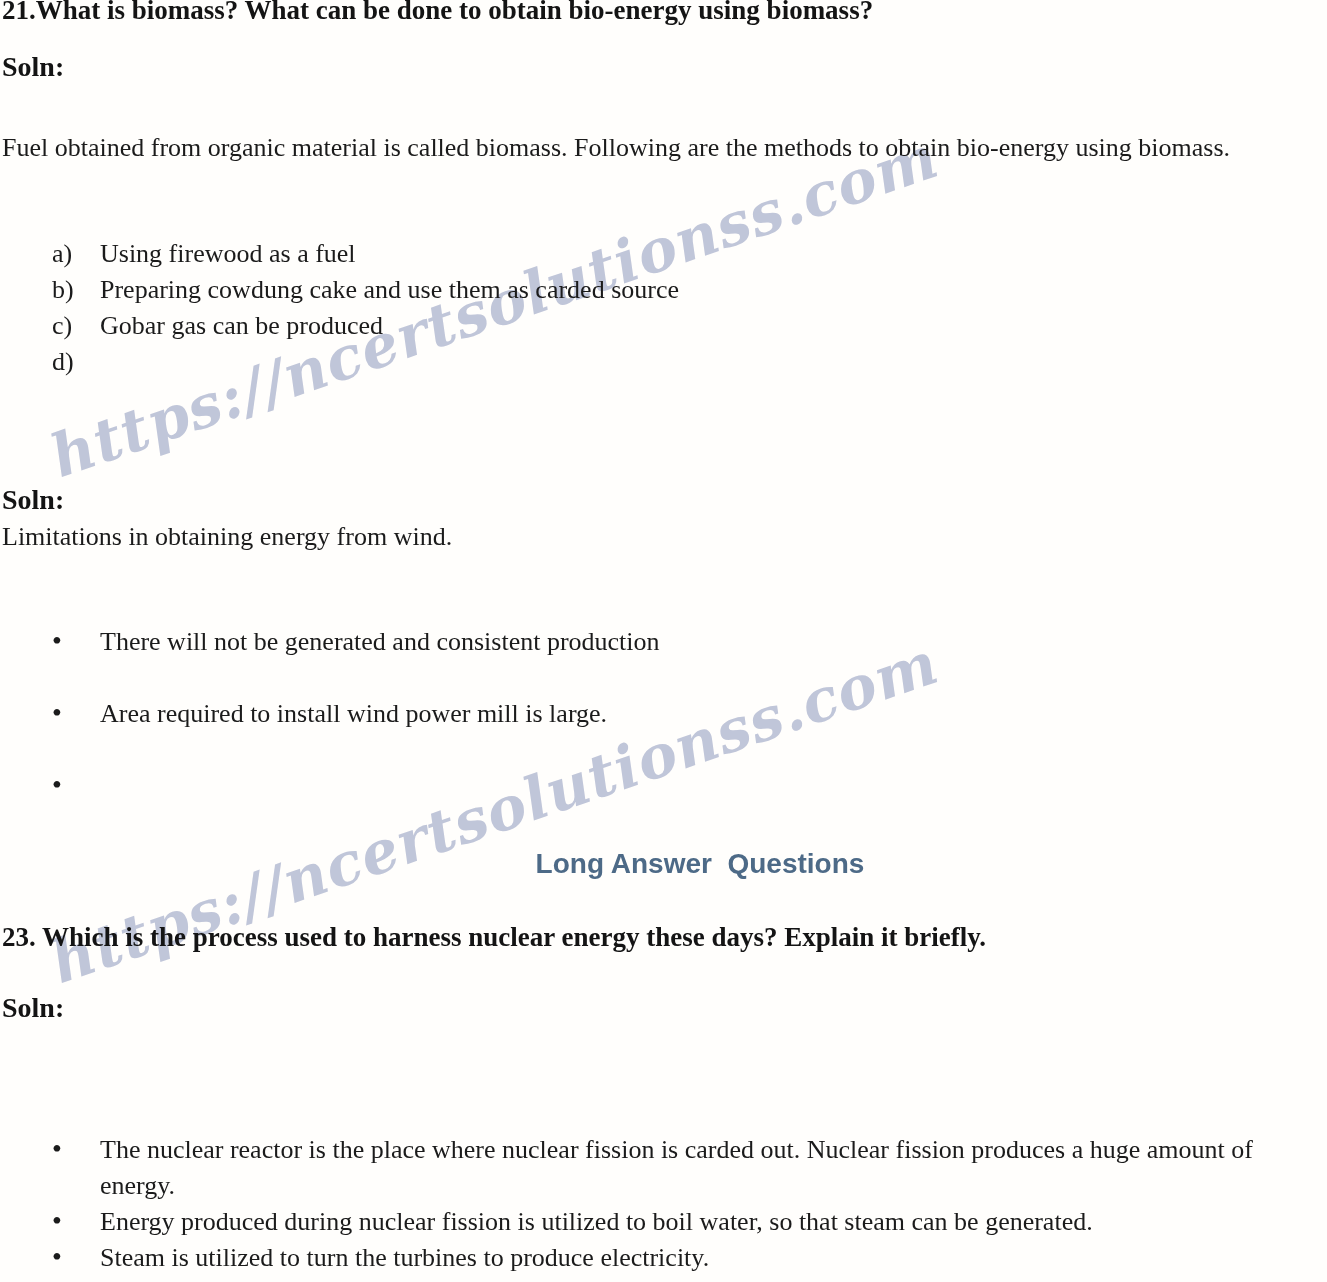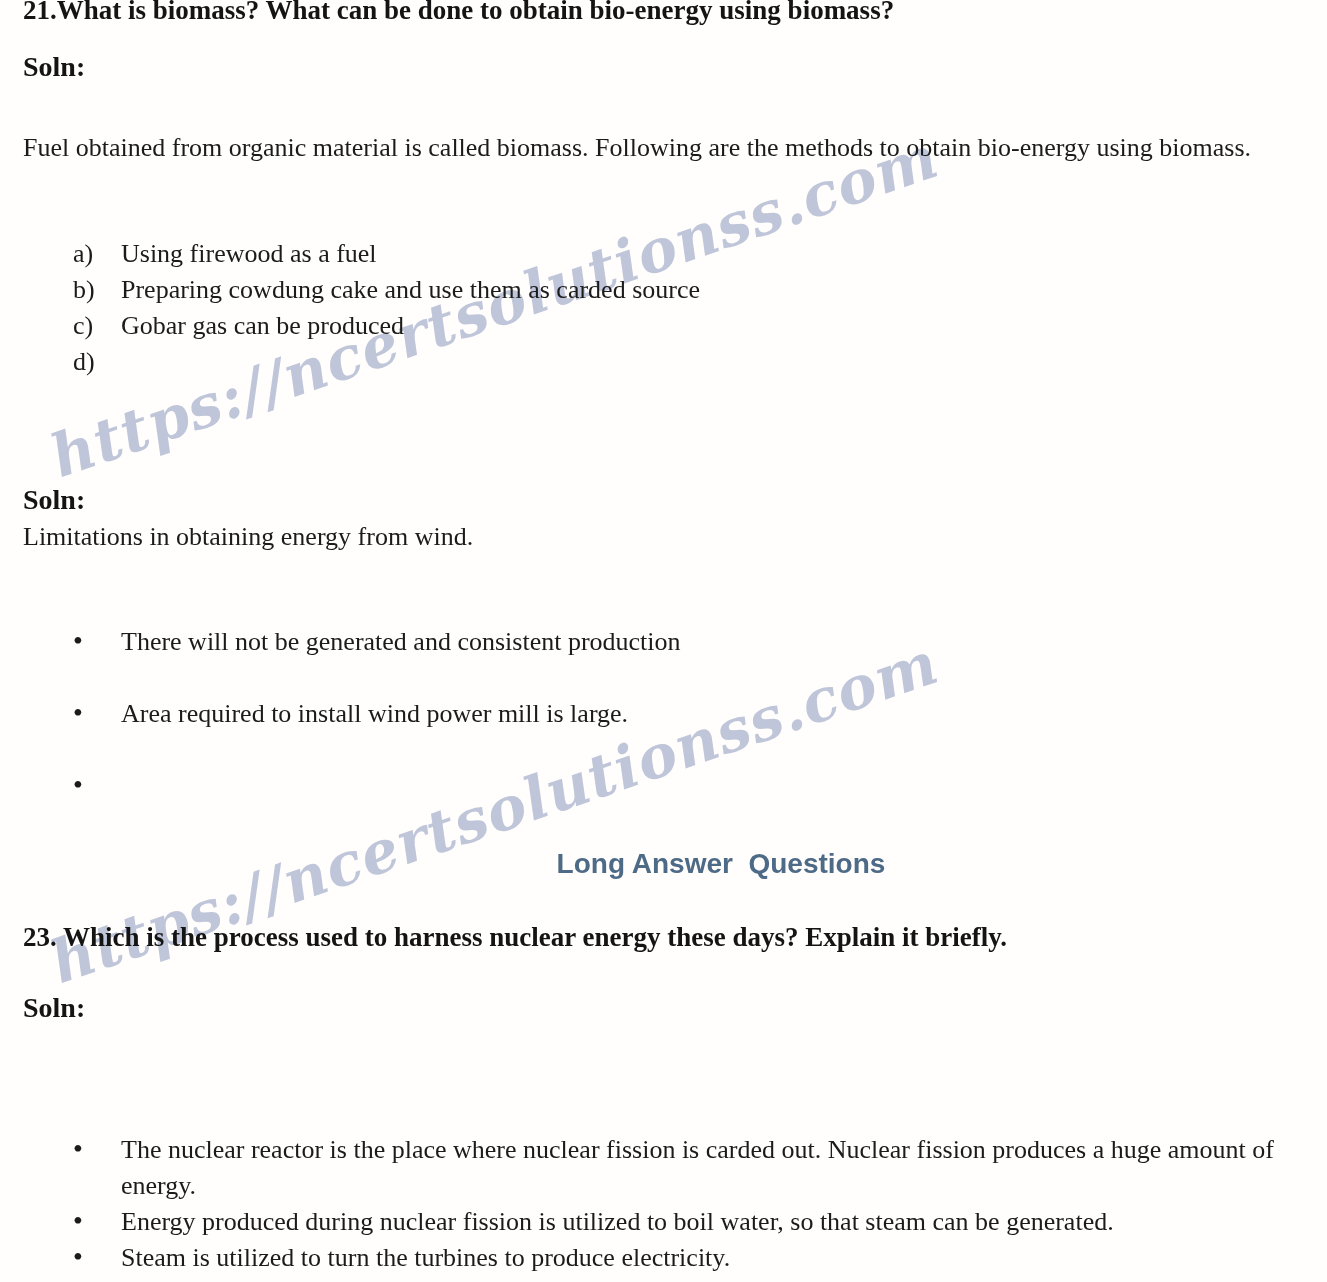--- a/index.html
+++ b/index.html
@@ -31,21 +31,21 @@
     font-size:59px;
     letter-spacing:1px;
     color:var(--watermark);
     white-space:nowrap;
     transform:rotate(-19deg);
     transform-origin:center center;
     pointer-events:none;
   }
   .wm1{left:28px;top:272px;}
   .wm2{left:28px;top:778px;}
-  .content{position:absolute;inset:0;z-index:2;margin-left:21px;}
+  .content{position:absolute;inset:0;z-index:2;}
   .abs{position:absolute;left:2px;right:0;}
   .qheading{
     font-weight:bold;
     font-size:27px;
     line-height:36px;
     color:var(--heading-text);
     white-space:pre-wrap;
   }
   .soln{
     font-weight:bold;

